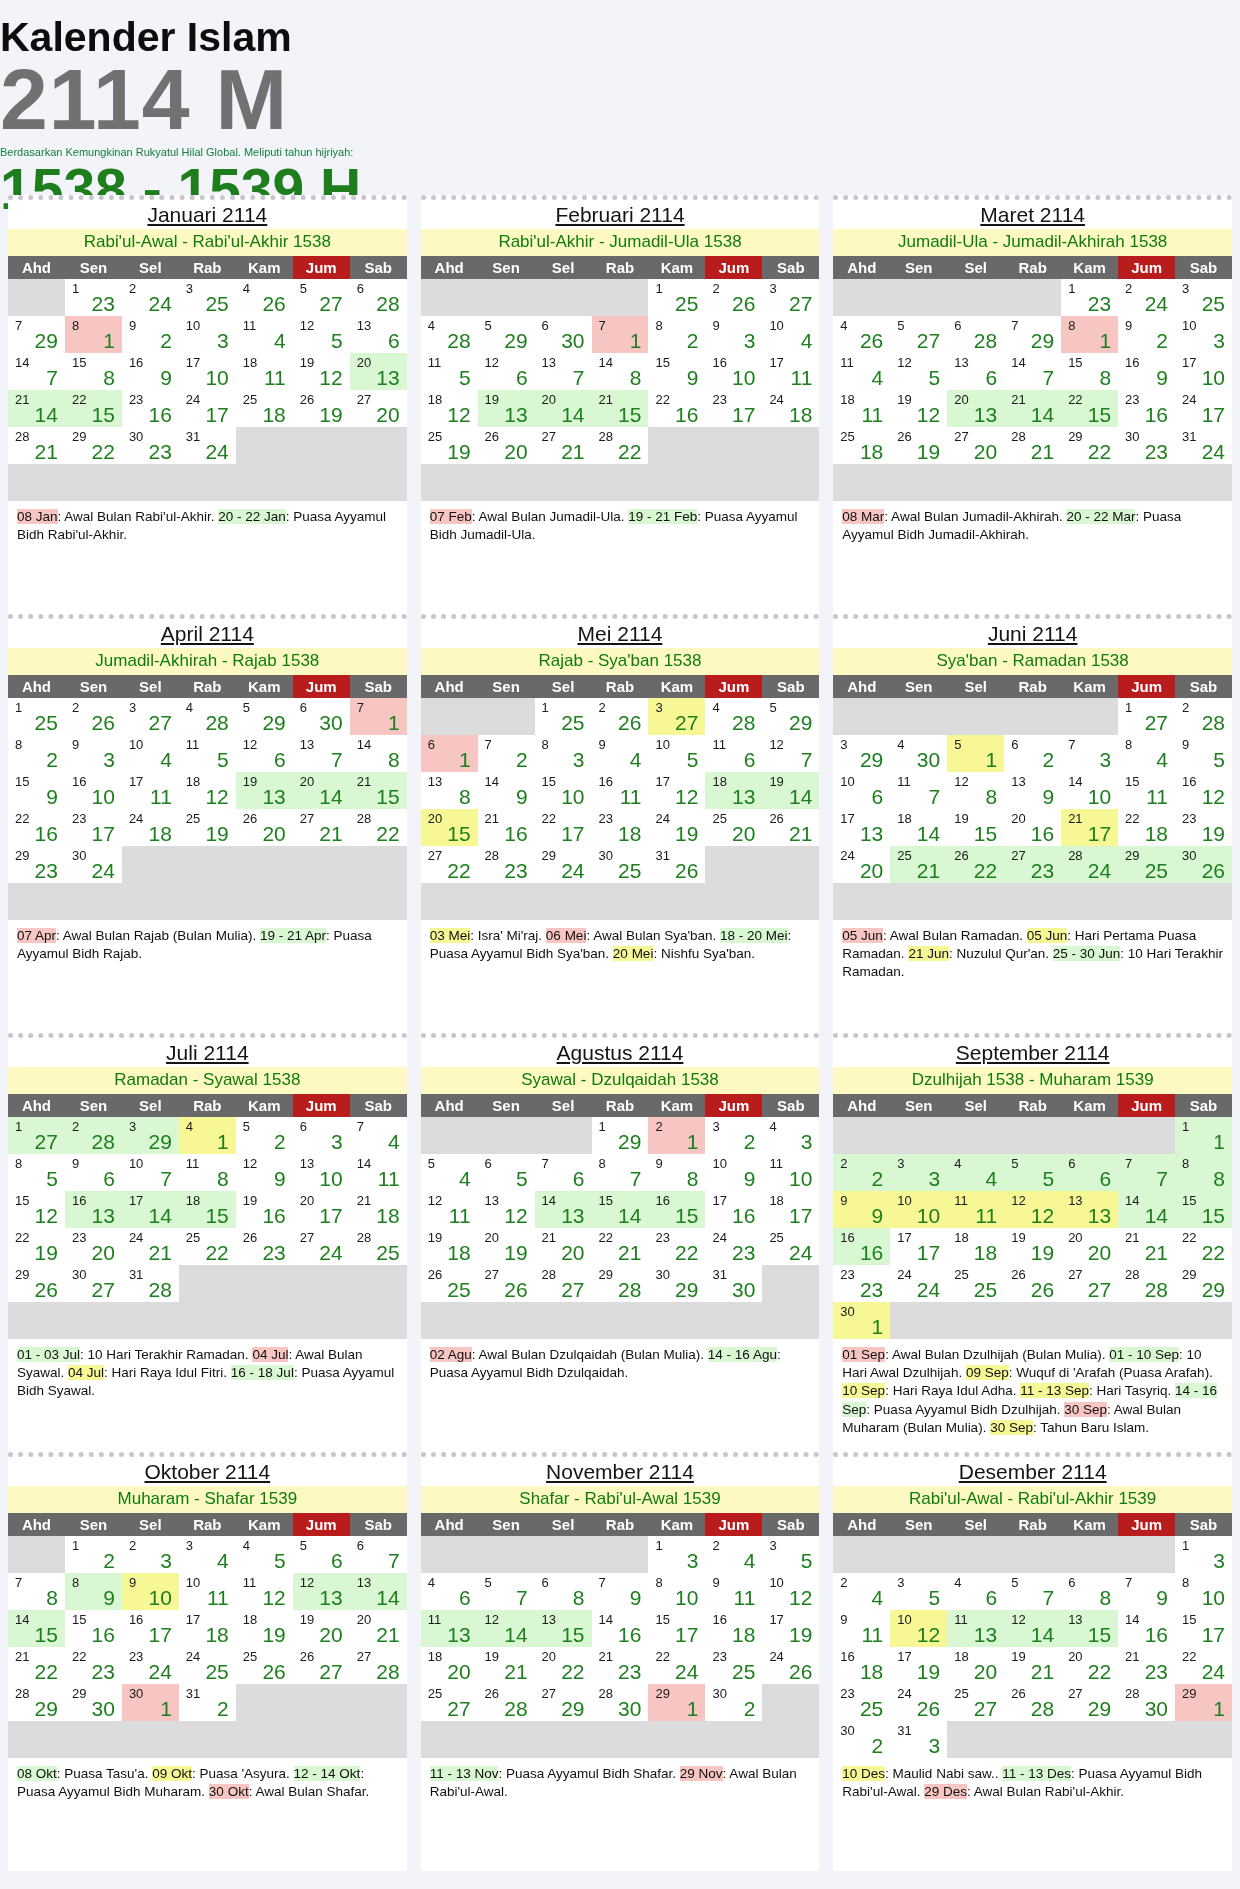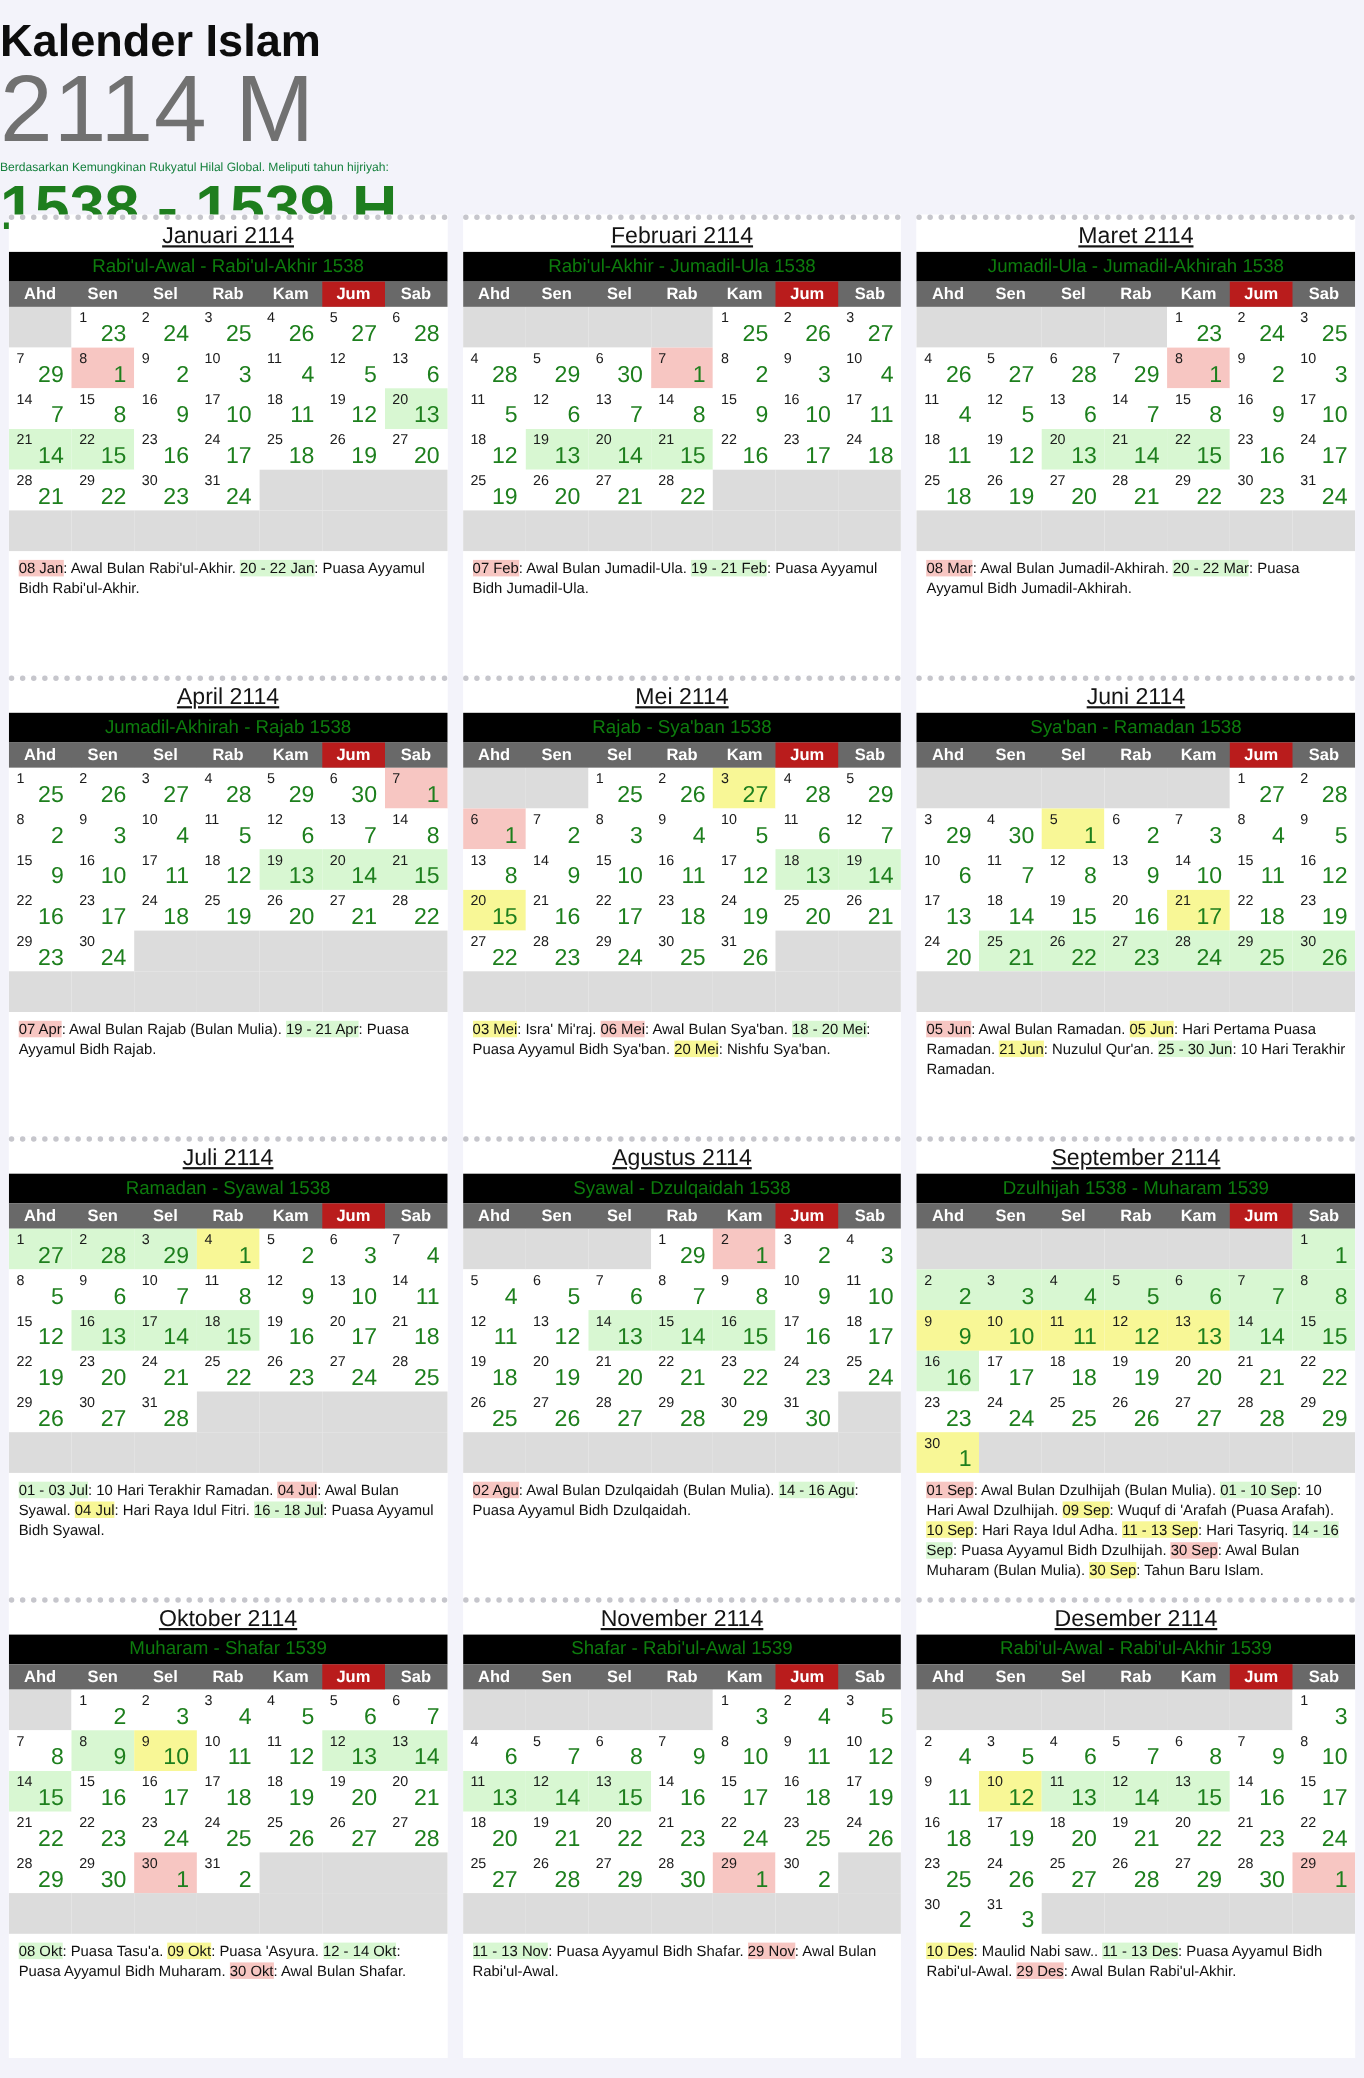--- a/index.html
+++ b/index.html
@@ -6,21 +6,21 @@
   html,body { width: 1240px; }
   body {
     background: #f3f3fa;
     font-family: "Liberation Sans", sans-serif;
     color: #1b1b1b;
     -webkit-font-smoothing: antialiased;
   }
   
   .page-header { text-align: left; padding-top: 16px; height: 195px; }
   .main-title { font-size: 41px; font-weight: bold; color: #0d0d0d; line-height: 1.05; }
-  .year-title { font-size: 86px; font-weight: normal; color: #717171; line-height: 0.95; letter-spacing: 1px; }
+  .year-title { font-size: 86px; font-weight: bold; color: #717171; line-height: 0.95; letter-spacing: 1px; }
   .subtitle   { font-size: 11px; color: #15803d; margin-top: 5px; }
   .hijri-years{ font-size: 57px; font-weight: bold; color: #1e7e1e; line-height: 1.0; margin-top: 3px; }
   
   .months-grid {
     display: grid;
     grid-template-columns: repeat(3, 1fr);
     column-gap: 14px;
     grid-auto-rows: 419px;
     padding: 0 8px;
   }
@@ -31,21 +31,21 @@
     overflow: hidden;
   }
   .month-title {
     text-align: center;
     font-size: 21px;
     color: #141414;
     padding: 3px 0 2px 0;
     text-decoration: underline;
   }
   .hijri-band {
-    background: #000000;
+    background: #fef9c3;
     color: #0d7c0d;
     text-align: center;
     font-size: 17px;
     padding: 3px 0 4px 0;
   }
   .weekday-row {
     display: grid;
     grid-template-columns: repeat(7, 1fr);
     background: #696969;
   }

